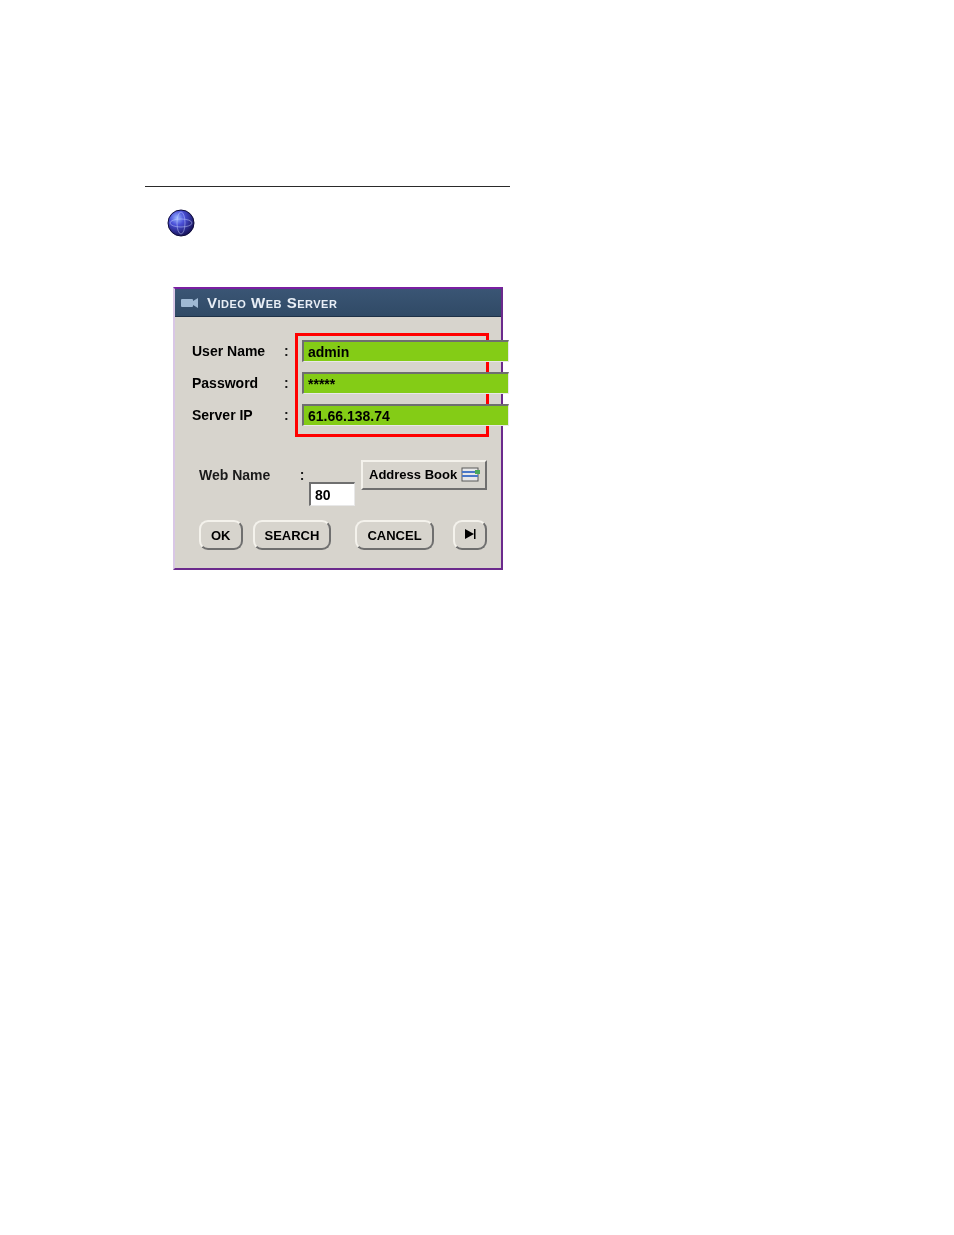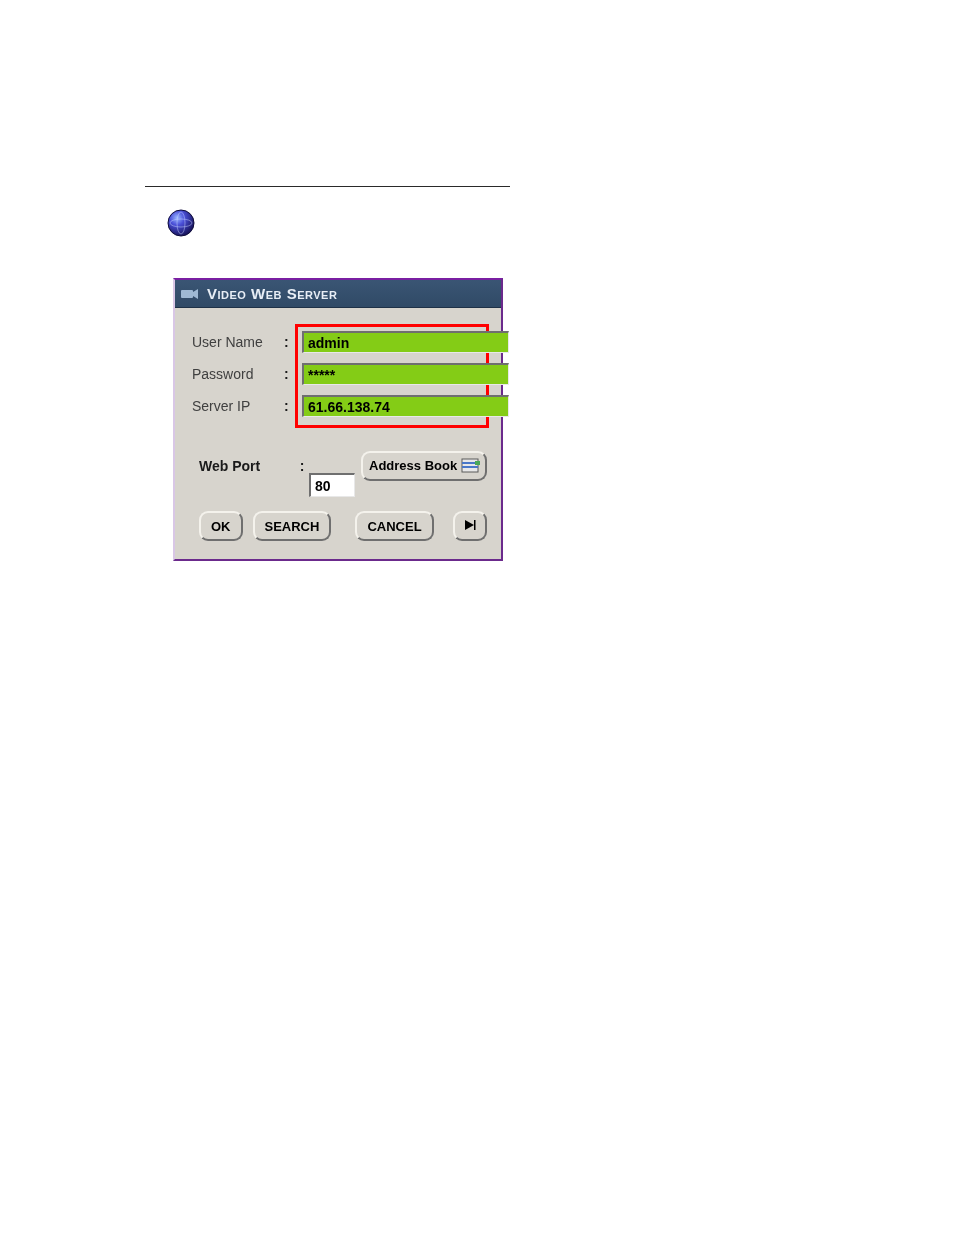--- a/index.html
+++ b/index.html
@@ -27,21 +27,21 @@
     position: absolute;
     left: 166px;
     top: 208px;
     width: 30px;
     height: 30px;
   }
   .sphere-icon svg { display:block; }
   .dialog {
     position: absolute;
     left: 173px;
-    top: 278px;
+    top: 287px;
     width: 330px;
     background: #d7d4cd;
     border-top: 2px solid #7a1fa2;
     border-left: 2px solid #d9c7e6;
     border-right: 2px solid #6b2a8c;
     border-bottom: 2px solid #6b2a8c;
     box-sizing: border-box;
   }
   .titlebar {
     display: flex;
@@ -79,22 +79,22 @@
     margin-bottom: 14px;
     position: relative;
   }
   .row.inbox { margin-bottom: 10px; }
   .row:last-child { margin-bottom: 0; }
   .lbl {
     position: absolute;
     left: -110px;
     width: 96px;
     font-size: 14px;
-    font-weight: normal;
-    color: #404040;
+    font-weight: bold;
+    color: #000000;
   }
   .colon {
     position: absolute;
     left: -18px;
     font-size: 14px;
     font-weight: bold;
     color: #1a1a1a;
   }
   .txt {
     flex: 1;
@@ -153,21 +153,20 @@
     height: 26px;
     background: #d7d4cd;
     border-top: 2px solid #f4f2ec;
     border-left: 2px solid #f4f2ec;
     border-right: 2px solid #6f6f6f;
     border-bottom: 2px solid #6f6f6f;
     font-size: 13px;
     font-weight: bold;
     padding: 0 4px 0 6px;
     cursor: default;
-    border-radius: 9px;
   }
   .addr-btn .book-icon { margin-left: 4px; width:20px; height:18px; display:flex; align-items:center; justify-content:center; }
   .btn-row {
     display:flex;
     align-items:center;
     gap: 10px;
     margin-left: 12px;
     margin-bottom: 6px;
   }
   .btn {
@@ -233,21 +232,21 @@
           <input class="txt" value="*****" style="">
         </div>
         <div class="row inbox" style="margin-bottom:2px;">
           <span class="lbl">Server IP</span>
           <span class="colon">:</span>
           <input class="txt" value="61.66.138.74" style="">
         </div>
       </div>
 
       <div class="port-row">
-        <span class="lbl2">Web Port</span>
+        <span class="lbl2">Web Name</span>
         <span class="colon2">:</span>
         <input class="port-input" value="80" style="">
         <div class="addr-btn">
           <span>Address Book</span>
           <span class="book-icon">
             <svg width="20" height="18" viewBox="0 0 20 18">
               <rect x="1" y="2" width="16" height="13" fill="#e8e8e8" stroke="#5a5a5a" stroke-width="1"></rect>
               <line x1="1" y1="6" x2="17" y2="6" stroke="#4a78c8" stroke-width="2"></line>
               <line x1="1" y1="10" x2="17" y2="10" stroke="#4a78c8" stroke-width="2"></line>
               <rect x="14" y="4" width="5" height="4" fill="#4aa858"></rect>

